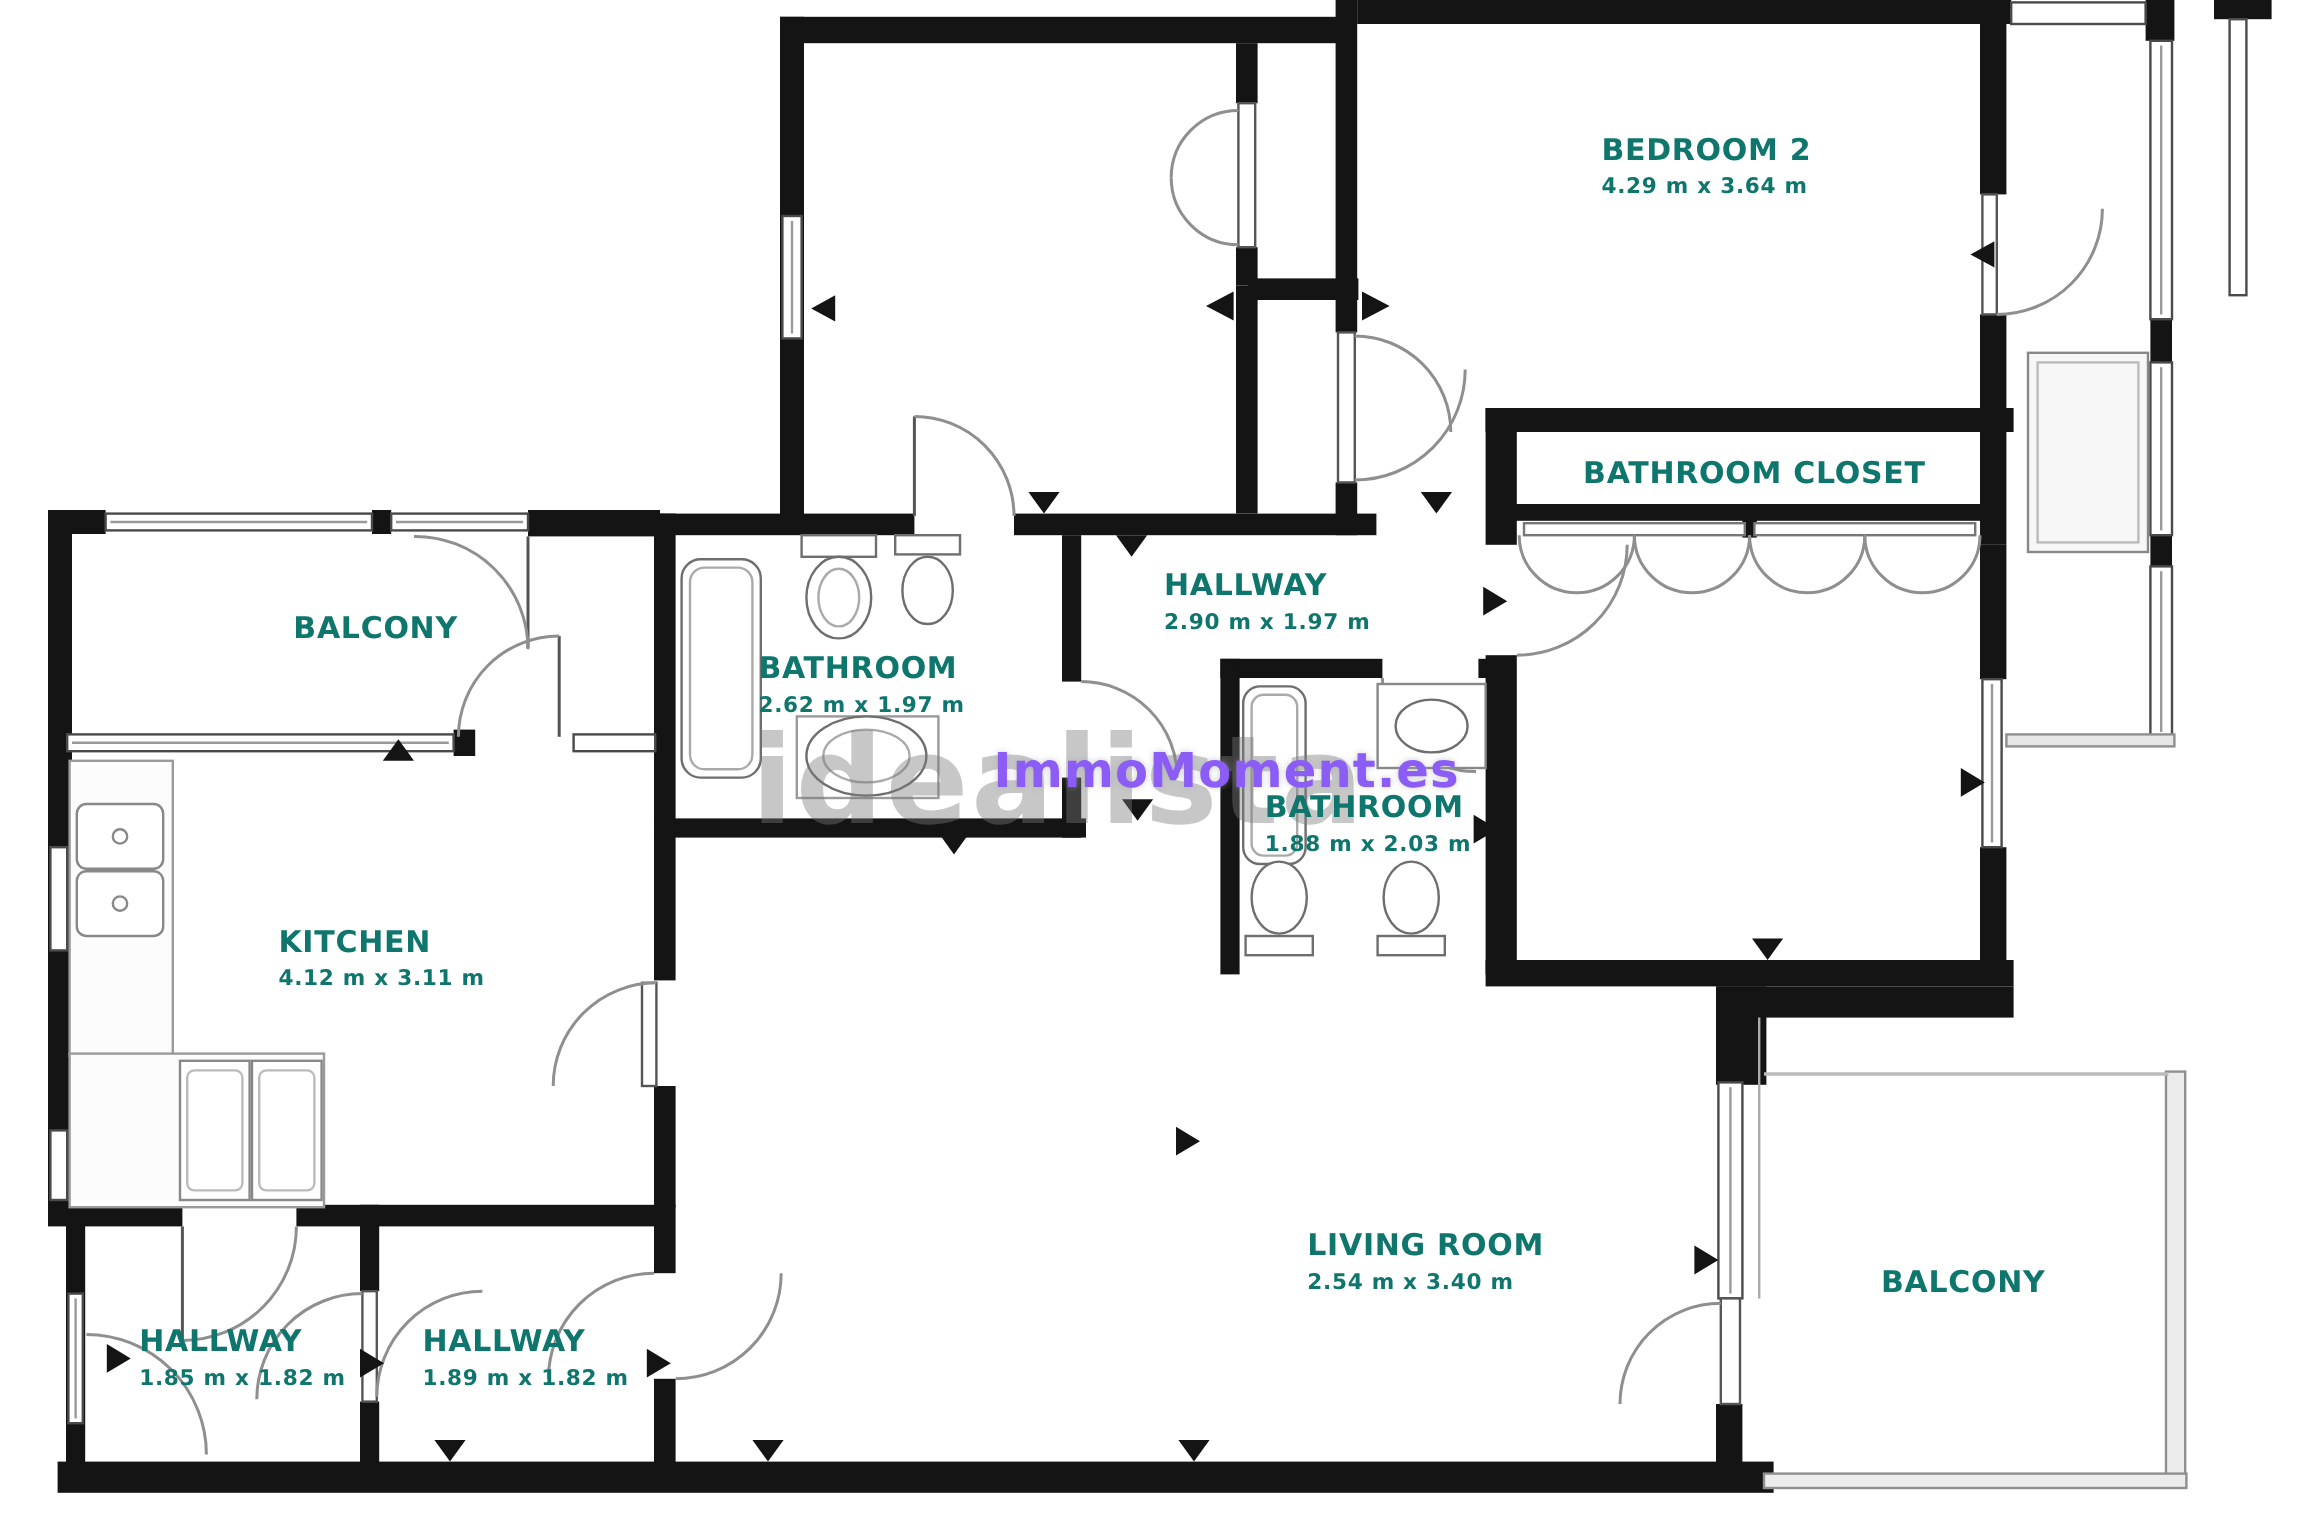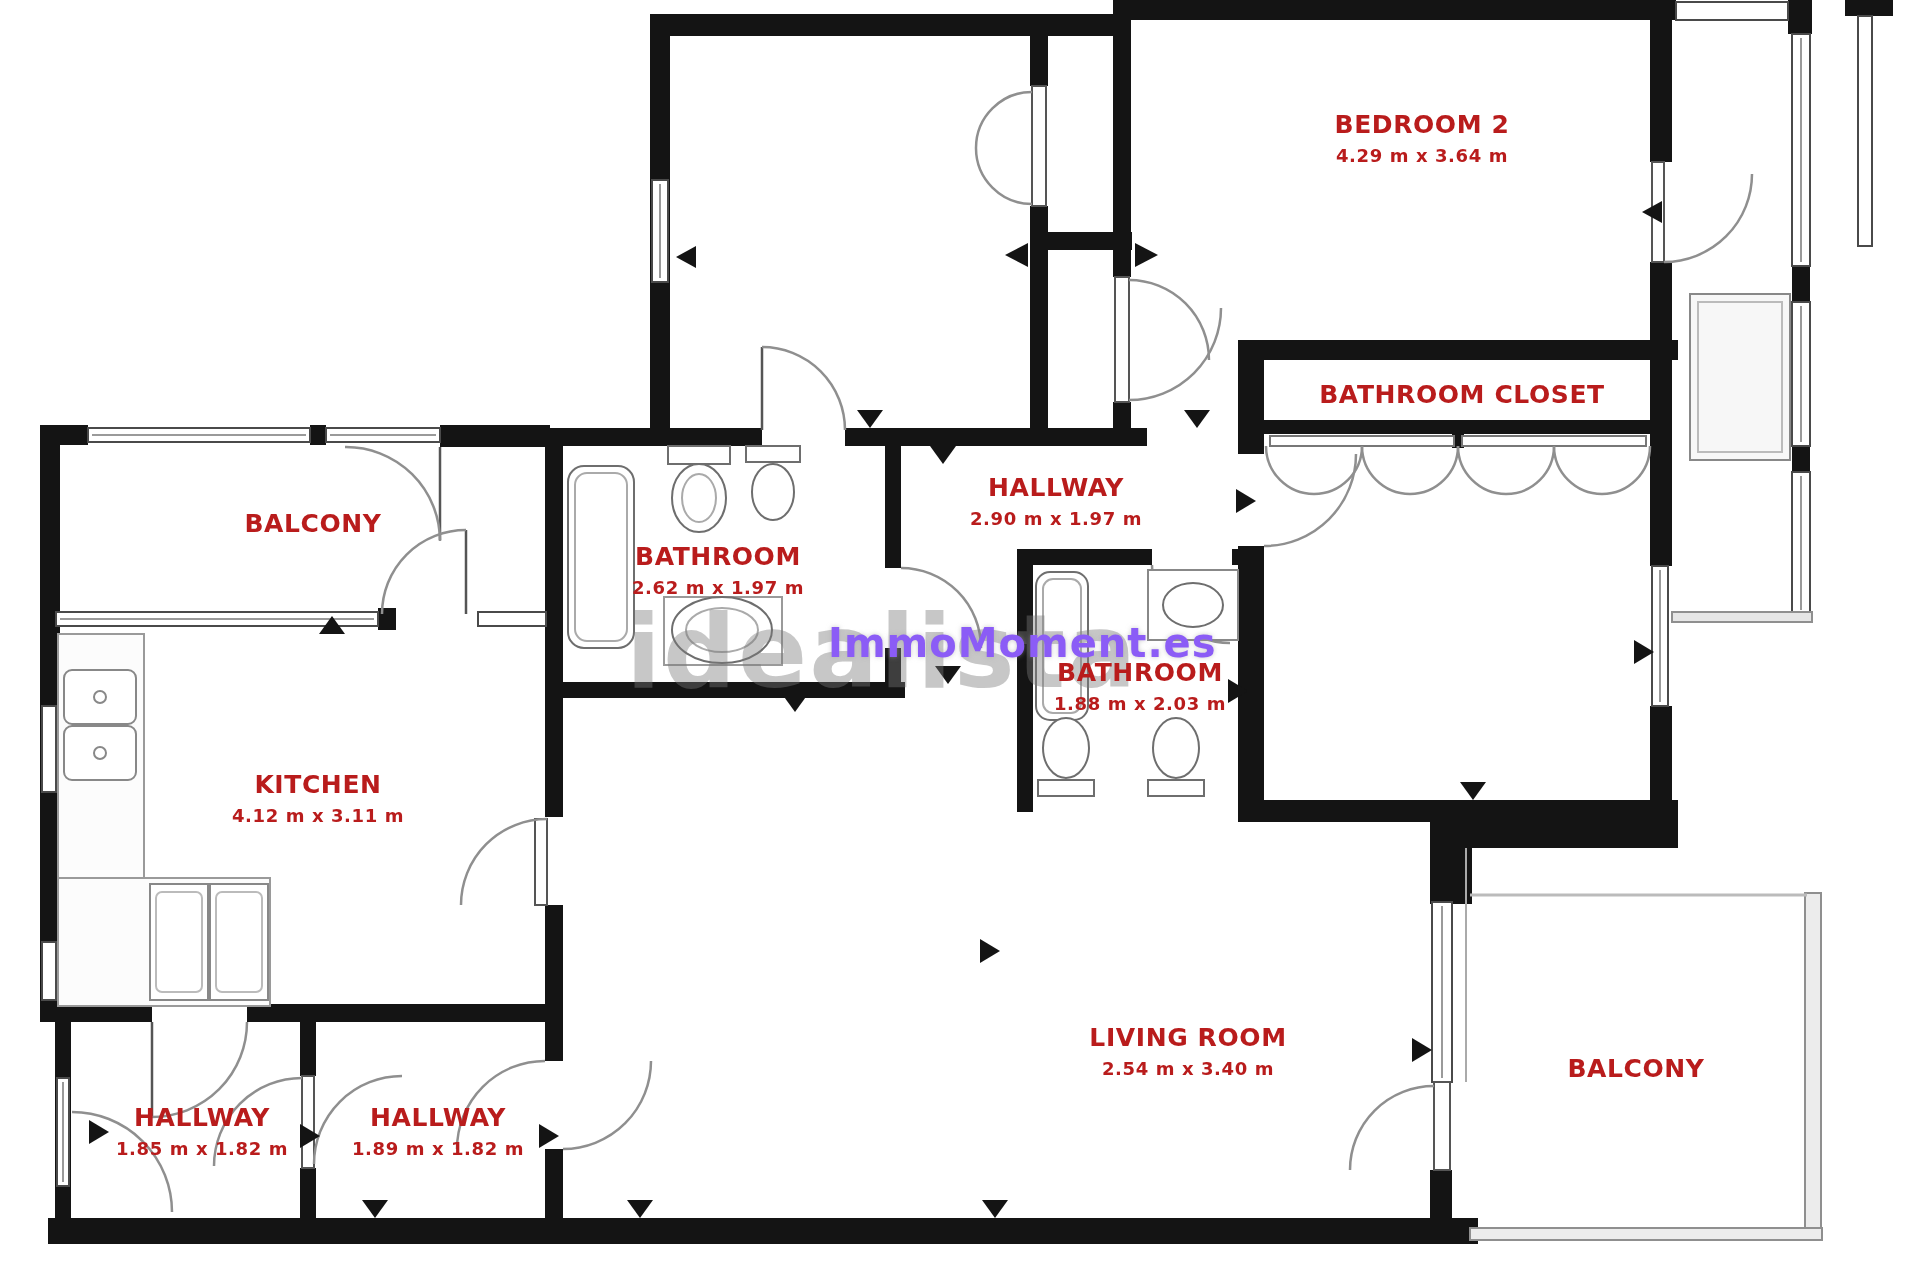--- a/index.html
+++ b/index.html
@@ -1,20 +1,20 @@
 <!DOCTYPE html>
 <html><head>
 <meta charset="utf-8">
 <style>
   html,body{margin:0;padding:0;background:#ffffff;}
   .stage{position:relative;width:1920px;height:1280px;background:#ffffff;overflow:hidden;
          font-family:"DejaVu Sans","Liberation Sans",sans-serif;}
   .plan-svg{position:absolute;left:0;top:0;}
-  .room-label{position:absolute;transform:translate(-50%,-50%);text-align:center;
-              color:#b91c1c;font-weight:bold;letter-spacing:.6px;white-space:nowrap;}
+  .room-label{position:absolute;transform:translate(-50%,-50%);text-align:left;
+              color:#0f766e;font-weight:bold;letter-spacing:.6px;white-space:nowrap;}
   .room-label .rname{font-size:25px;line-height:31px;}
   .room-label .rdims{font-size:18px;line-height:31px;}
   .wm-brand{position:absolute;left:626px;top:592px;font-size:102px;font-weight:bold;
             letter-spacing:2px;color:rgba(122,122,122,0.42);pointer-events:none;}
   .wm-agency{position:absolute;left:828px;top:620px;font-size:40px;font-weight:bold;
              letter-spacing:1px;color:#8b5cf6;text-shadow:0 0 5px rgba(160,160,160,0.55);
              pointer-events:none;}
 </style>
 </head>
 <body>

